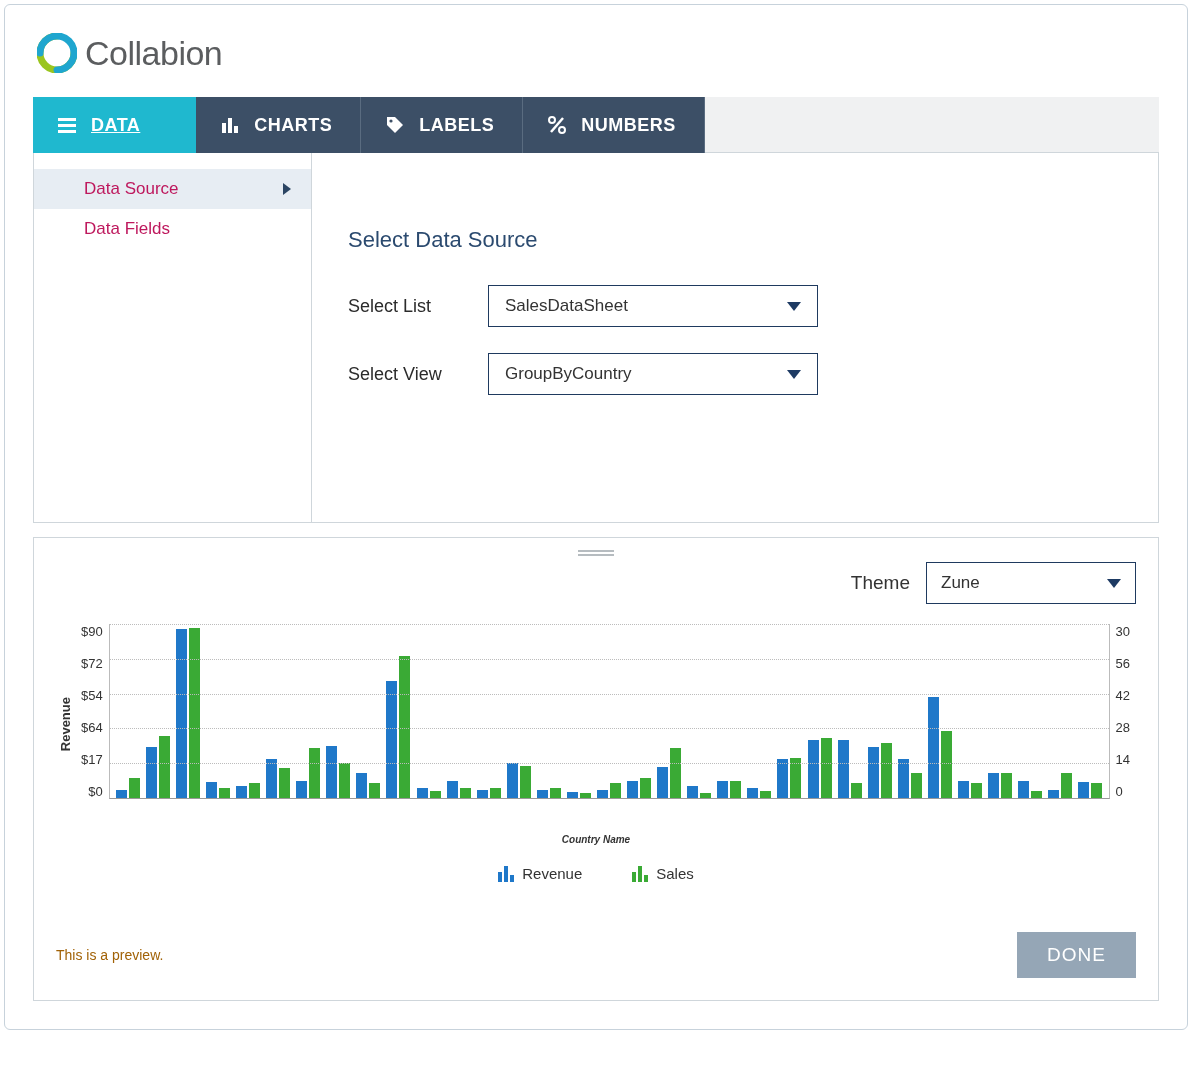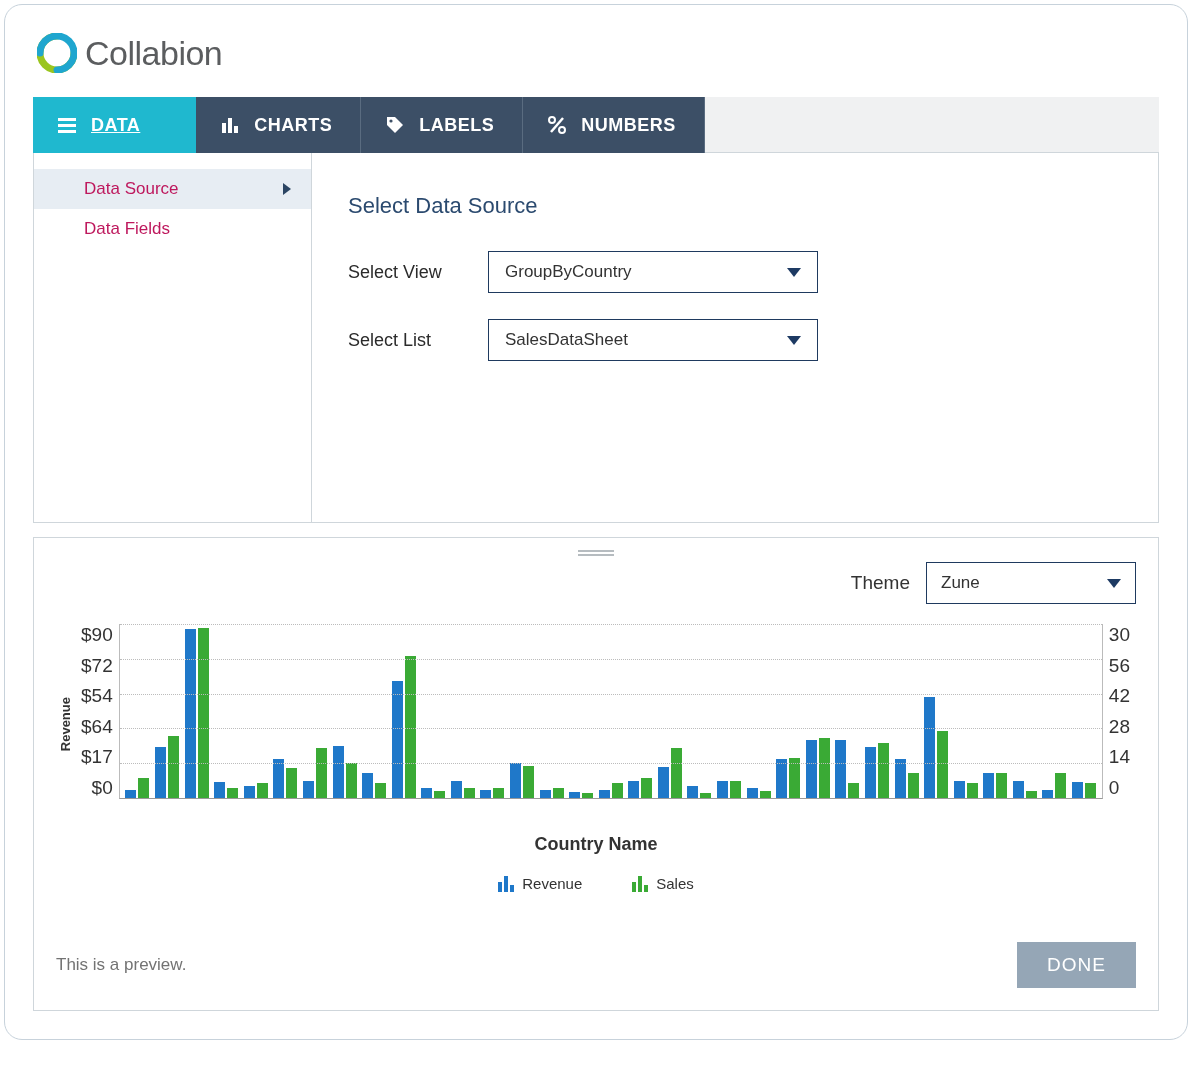--- a/index.html
+++ b/index.html
@@ -3,21 +3,21 @@
 <meta charset="utf-8">
 <style>
   * { box-sizing: border-box; margin: 0; padding: 0; }
   body {
     font-family: "Segoe UI", "Helvetica Neue", Arial, sans-serif;
     background: #fff;
     padding: 4px;
   }
   .outer {
     border: 1px solid #c7d2db;
-    border-radius: 18px;
+    border-radius: 6px;
     width: 1184px;
     margin: 0 auto;
     background: #fff;
     padding: 28px 28px 28px 28px;
   }
   .brand {
     display: flex;
     align-items: center;
     gap: 8px;
     margin-bottom: 24px;
@@ -87,20 +87,21 @@
   }
   .side-chevron {
     width: 0; height: 0;
     border-top: 6px solid transparent;
     border-bottom: 6px solid transparent;
     border-left: 8px solid #2b4563;
   }
   .content {
     flex: 1;
     padding: 40px 36px;
+    margin-top: 34px;
   }
   .content-title {
     font-size: 22px;
     color: #2b4a6f;
     margin-bottom: 32px;
     font-weight: 400;
   }
   .form-row {
     display: flex;
     align-items: center;
@@ -169,21 +170,21 @@
     writing-mode: vertical-rl;
     transform: rotate(180deg);
     font-size: 13px;
     font-weight: 700;
     color: #333;
     align-self: center;
     padding: 0 2px;
   }
   .ylabels-left, .ylabels-right {
     display:flex; flex-direction:column; justify-content:space-between;
-    font-size:19px; color:#333; padding: 0 6px;
+    font-size:13px; color:#333; padding: 0 6px;
     height: 175px;
   }
   .ylabels-left { text-align:right; }
   .ylabels-right { text-align:left; }
   .plot {
     flex:1; position:relative; height:175px;
     border-left:1px solid #bbb; border-right:1px solid #bbb; border-bottom:1px solid #999;
   }
   .grid {
     position:absolute; left:0; right:0; height:0;
@@ -191,33 +192,33 @@
   }
   .bars {
     position:absolute; left:0; right:0; bottom:0; top:0;
     display:flex; align-items:flex-end; gap:2px; padding:0 4px;
   }
   .bar-group { display:flex; align-items:flex-end; gap:2px; flex:1; justify-content:center;}
   .bar { width:11px; }
   .bar.rev { background:#1f78c9; }
   .bar.sal { background:#3aaa35; }
   .xaxis-label {
-    text-align:center; font-size:18px; color:#333; font-weight:600; margin-top:10px;
+    text-align:center; font-size:10px; color:#333; font-weight:600; margin-top:10px;font-style:italic;
   }
   .legend {
     display:flex; justify-content:center; gap:50px; margin-top:20px; font-size:15px; color:#333;
   }
   .legend-item { display:flex; align-items:flex-end; gap:8px; }
   .legend-icon { display:flex; align-items:flex-end; gap:2px; height:16px;}
   .legend-icon span { width:4px; display:inline-block;}
   .footer-row {
     display:flex; justify-content:space-between; align-items:center;
     margin-top: 50px;
   }
-  .preview-note { font-size:17px; color:#737373;text-align:right; }
+  .preview-note { font-size:14px; color:#a16207;text-align:right; }
   .done-btn {
     background:#95a6b6; color:#fff; font-size:19px; letter-spacing:1px;
     padding: 12px 30px; border:none; cursor:pointer; font-weight:500;
   }
 </style>
 </head>
 <body>
 
 <div class="outer">
 
@@ -280,30 +281,30 @@
         <span>Data Source</span>
         <span class="side-chevron"></span>
       </div>
       <div class="side-item">
         <span>Data Fields</span>
       </div>
     </div>
     <div class="content">
       <div class="content-title">Select Data Source</div>
       <div class="form-row">
+        <div class="form-label">Select List</div>
+        <div class="select">
+          <span>SalesDataSheet</span>
+          <span class="select-caret"></span>
+        </div>
+      </div>
+      <div class="form-row">
         <div class="form-label">Select View</div>
         <div class="select">
           <span>GroupByCountry</span>
-          <span class="select-caret"></span>
-        </div>
-      </div>
-      <div class="form-row">
-        <div class="form-label">Select List</div>
-        <div class="select">
-          <span>SalesDataSheet</span>
           <span class="select-caret"></span>
         </div>
       </div>
     </div>
   </div>
 
   <div class="preview-panel">
     <div class="drag-handle">
         <div></div>
         <div></div>

